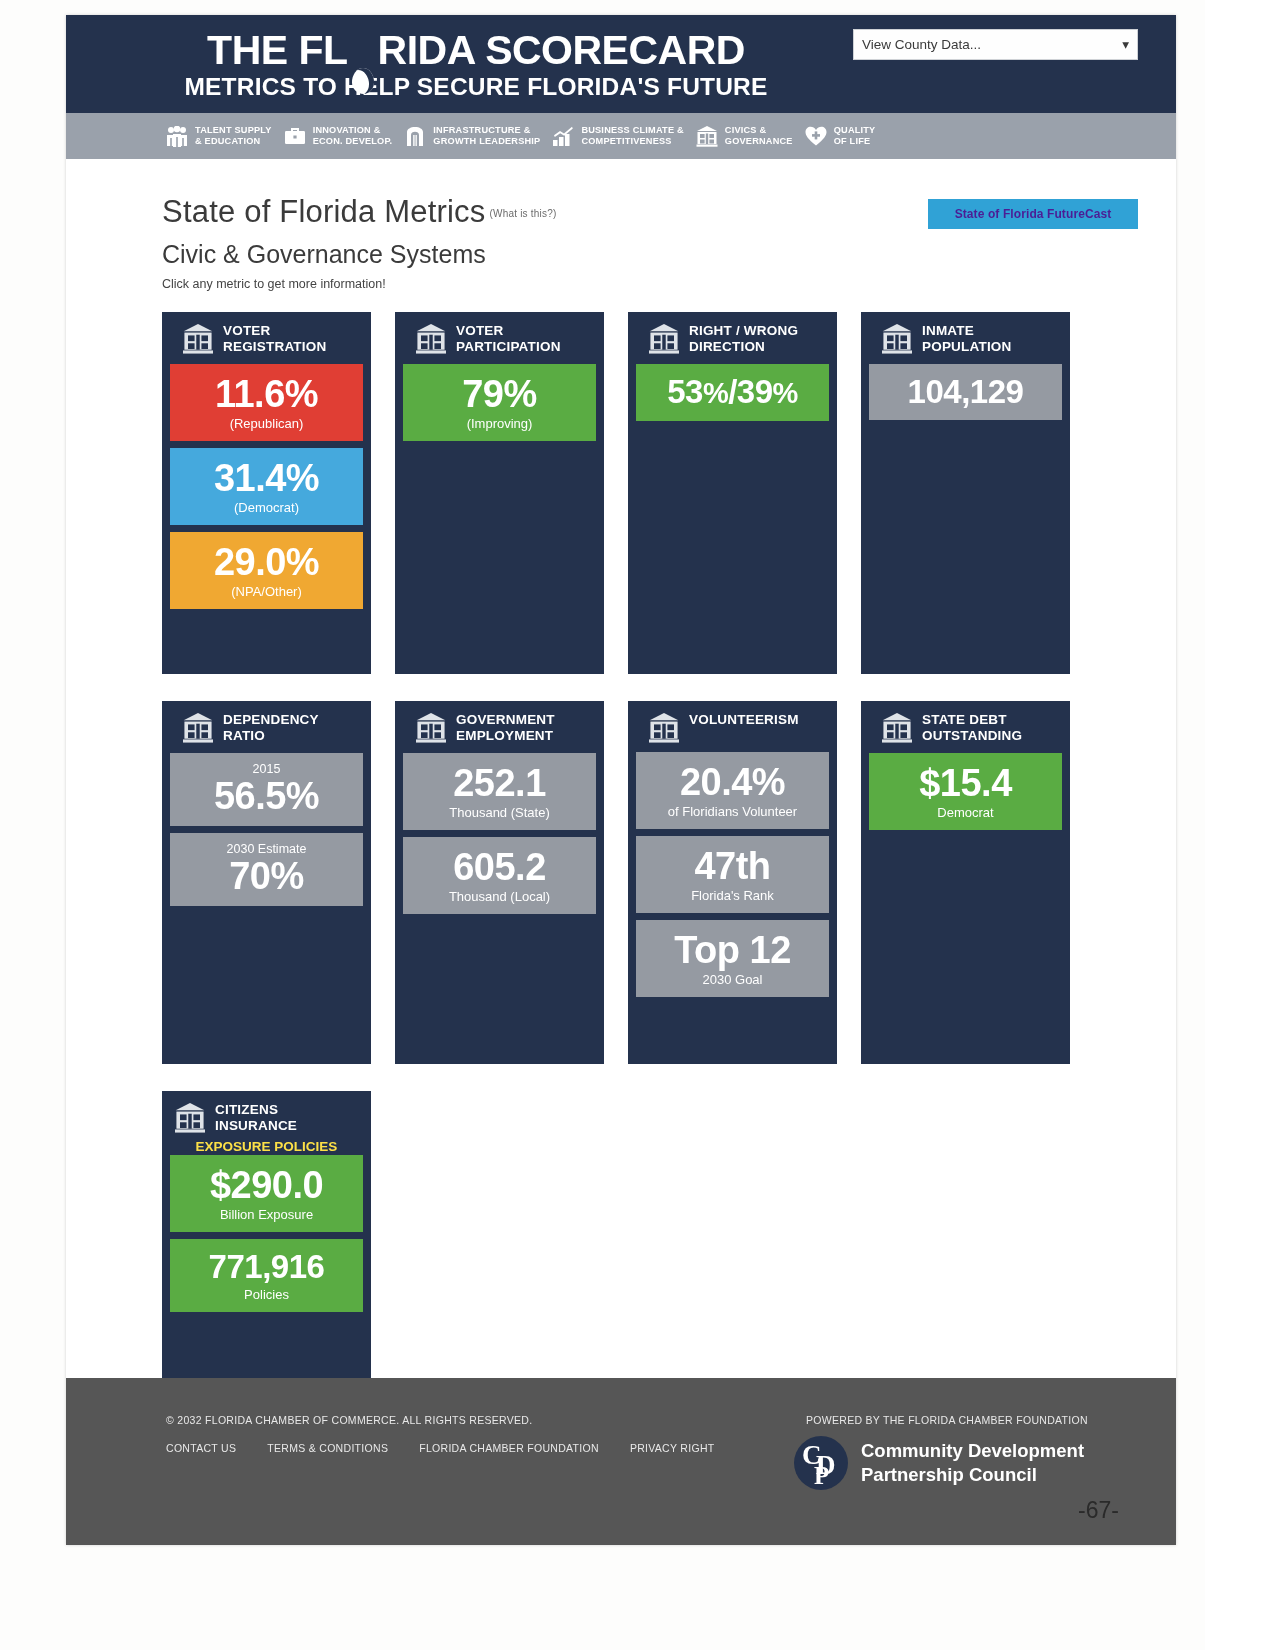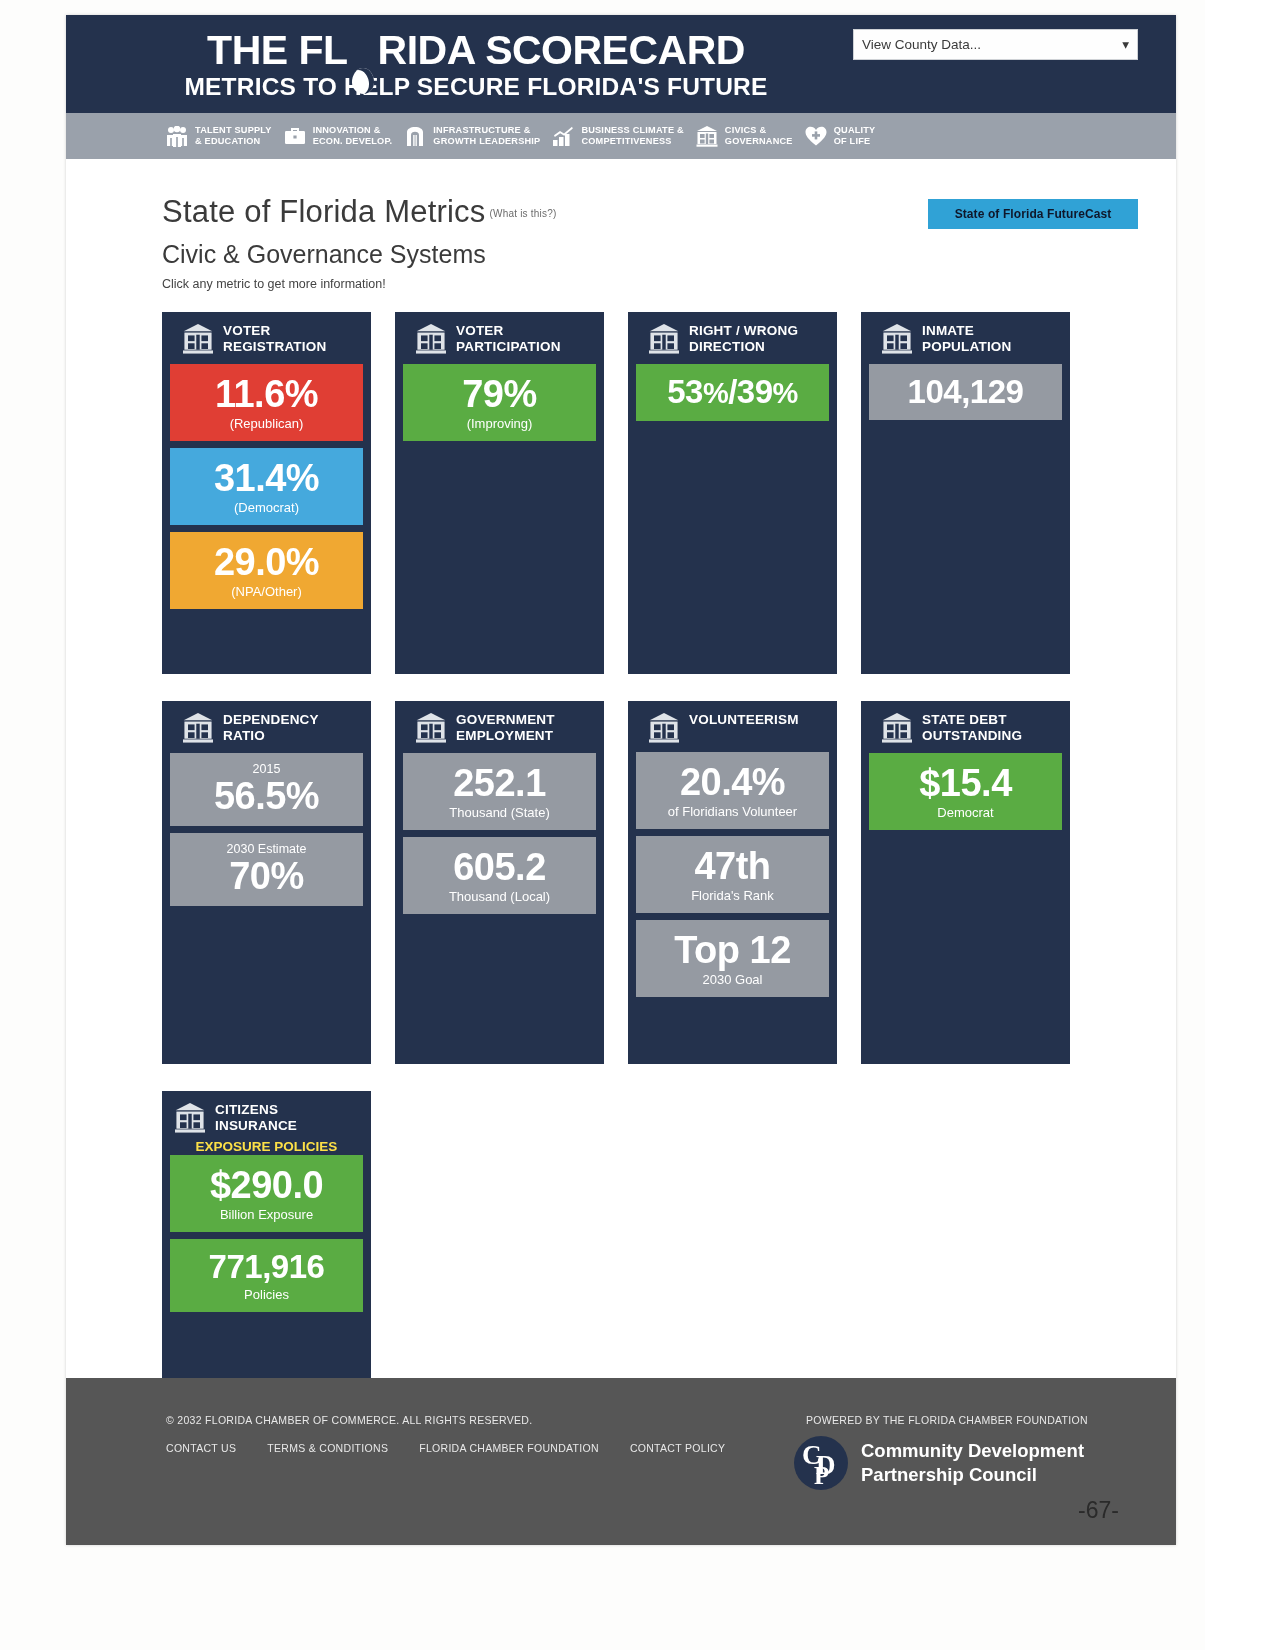--- a/index.html
+++ b/index.html
@@ -148,21 +148,21 @@
     margin-left: 96px;
     margin-top: 8px;
     font-size: 12.5px;
     color: #444;
   }
   .futurecast-btn {
     position: absolute;
     right: 38px; top: 40px;
     width: 210px; height: 30px;
     background: #30a2d6;
-    color: #0f172a;
+    color: #4c1d95;
     font-size: 12px;
     font-weight: bold;
     display: flex; align-items: center; justify-content: center;
     letter-spacing: 0.1px;
   }
 
   
   .grid {
     margin: 21px 0 0 96px;
     width: 912px;
@@ -704,21 +704,21 @@
         </div>
     </div>
   </div>
 
   <div class="footer">
     <div class="foot-copy">© 2032 FLORIDA CHAMBER OF COMMERCE. ALL RIGHTS RESERVED.</div>
     <div class="foot-links" id="footer-links">
         <a href="#">CONTACT US</a>
         <a href="#">TERMS &amp; CONDITIONS</a>
         <a href="#">FLORIDA CHAMBER FOUNDATION</a>
-        <a href="#">CONTACT POLICY</a>
+        <a href="#">PRIVACY RIGHT</a>
       </div>
     <div class="powered">POWERED BY THE FLORIDA CHAMBER FOUNDATION</div>
     <div class="cdp">
       <div class="cdp-mark">
         <span class="c">C</span>
         <span class="d">D</span>
         <span class="p">P</span>
       </div>
       <div class="cdp-text">
         <span>Community Development</span><br>

